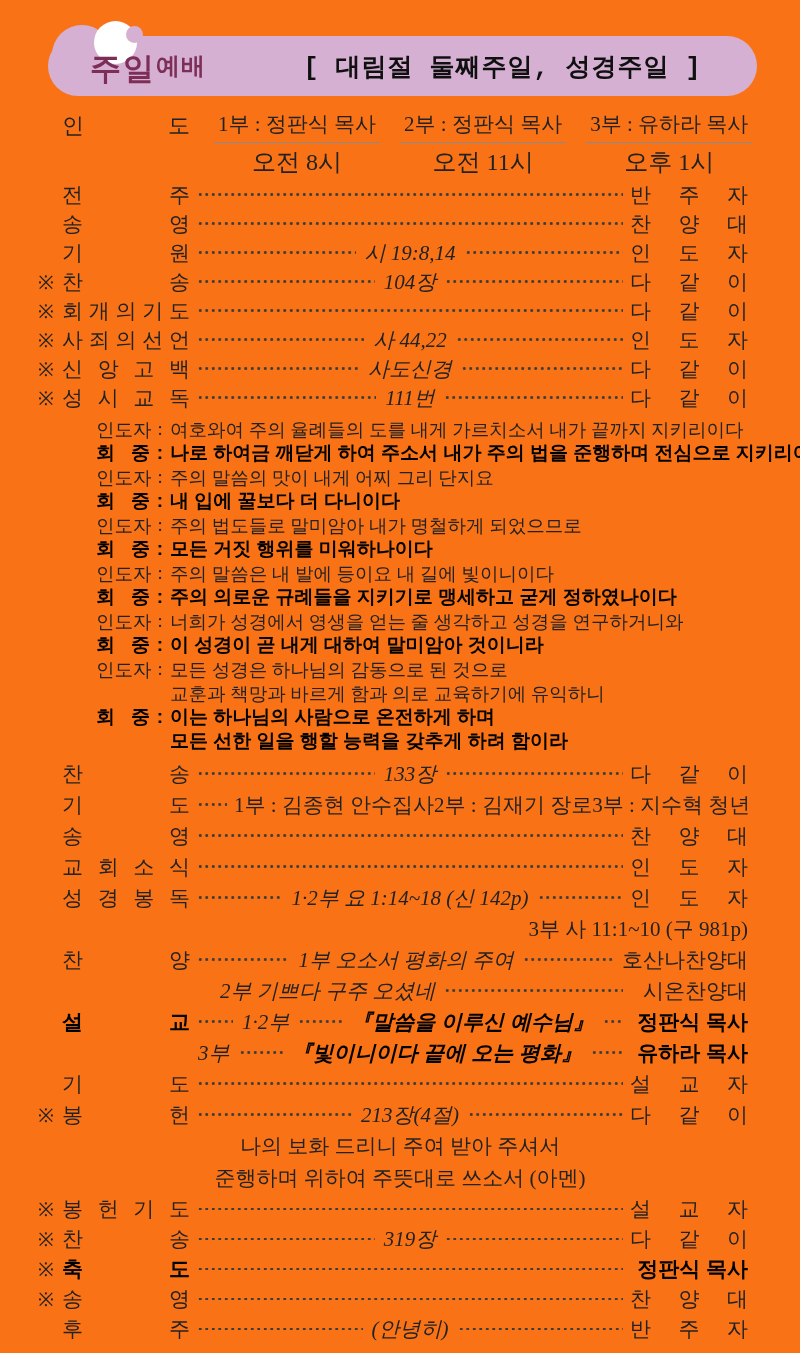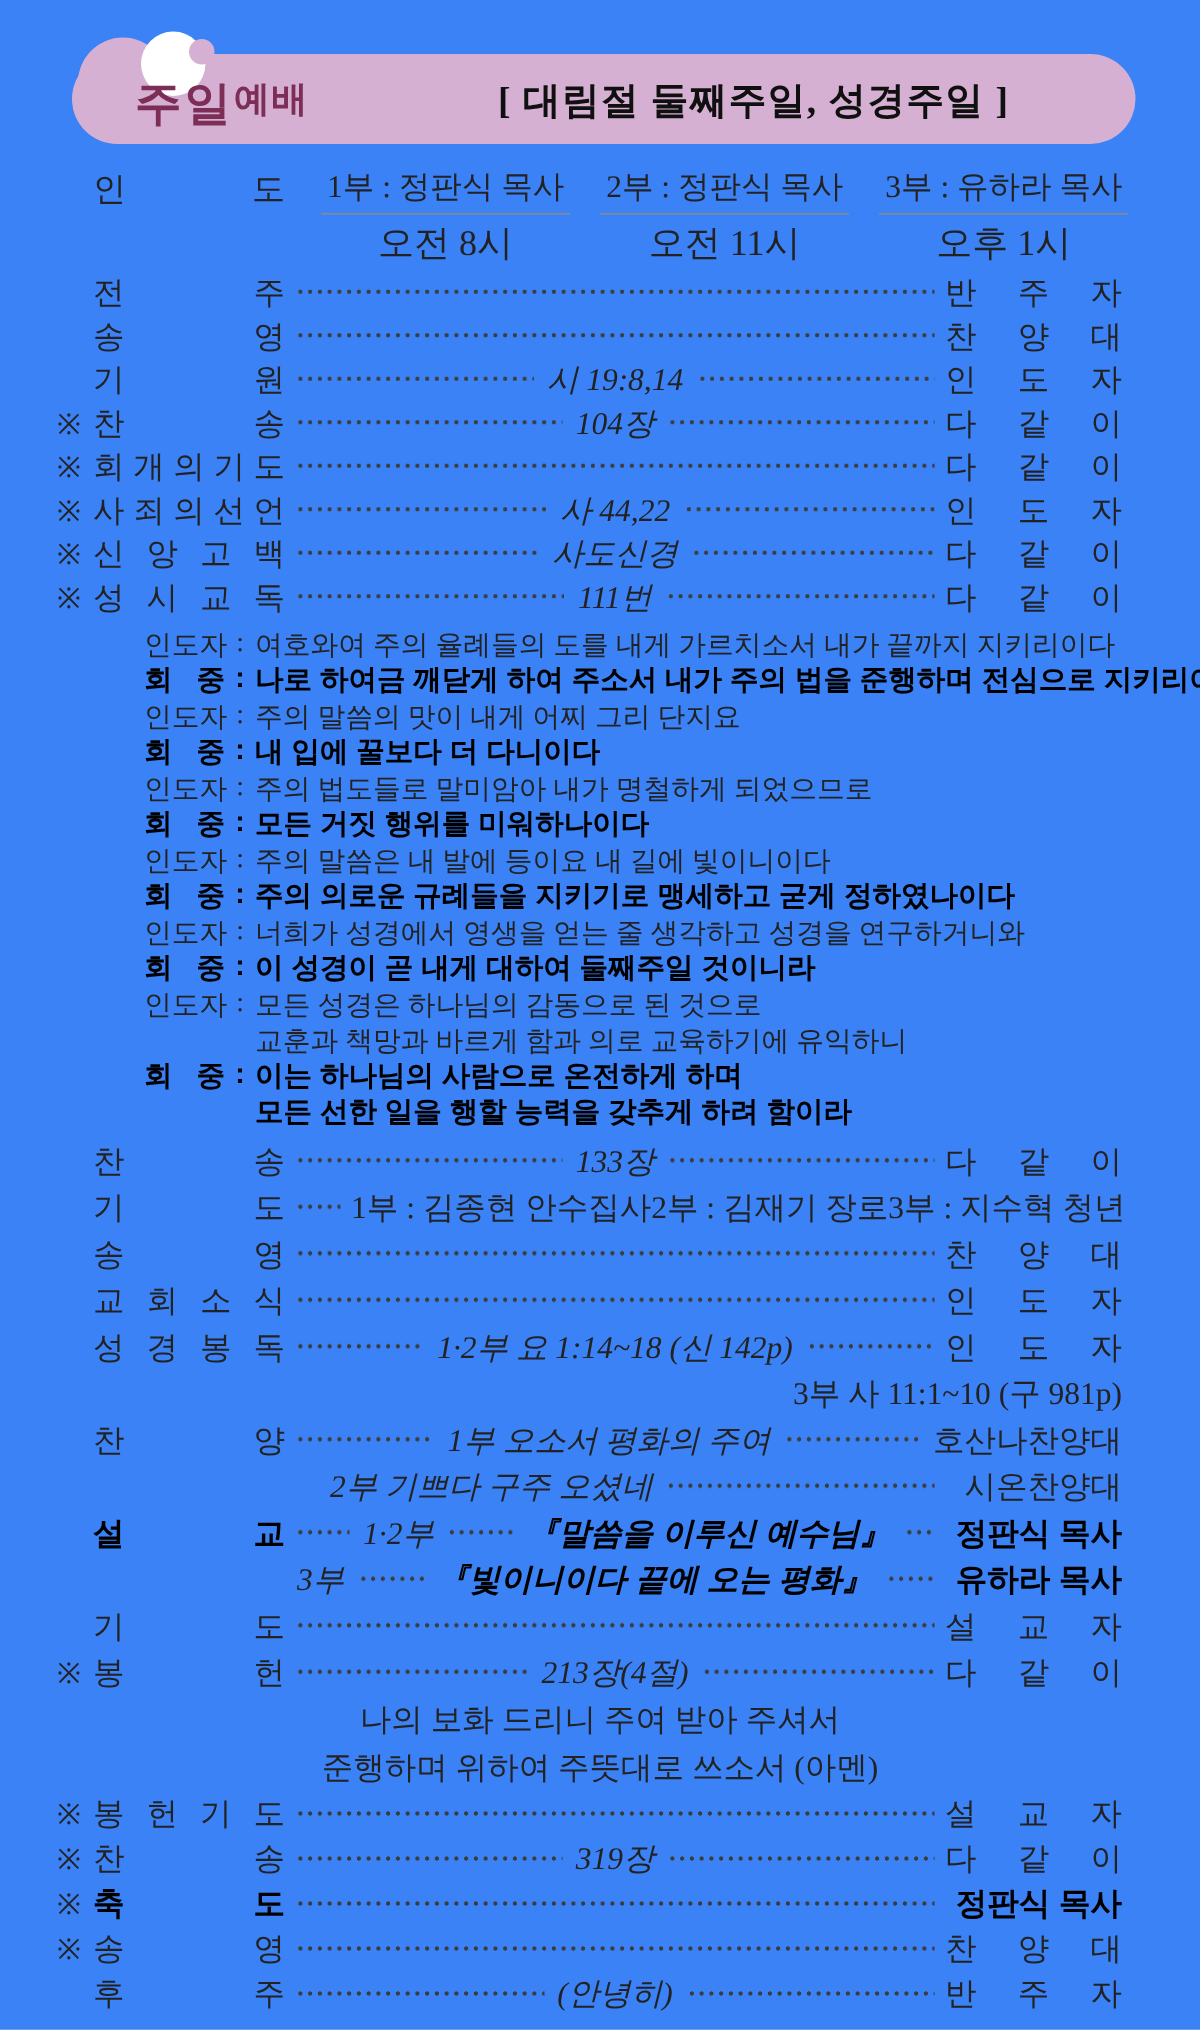--- a/index.html
+++ b/index.html
@@ -1,33 +1,33 @@
 <!DOCTYPE html>
 <html style="--pink: #d6b0d2; --maroon: #7c2e56;"><head>
 <meta charset="utf-8">
 <style>
   :root { --pink:#d6b0d2; --maroon:#7c2e56; --ink:#222; }
   * { box-sizing:border-box; }
   body { margin:0; background:#fff; }
   .page { width:800px; height:1353px; overflow:hidden; position:relative;
-          font-family:"Liberation Serif", serif; color:var(--ink); background:#3b82f6; }
+          font-family:"Liberation Serif", serif; color:var(--ink); background:#f97316; }
 
   
   .header-bar { position:relative; margin:36px 43px 0 48px; height:60px;
                 background:var(--pink); border-radius:32px; }
   .logo-circle-big  { position:absolute; left:4px;  top:-11px; width:60px; height:60px; border-radius:50%; background:var(--pink); }
   .logo-circle-white{ position:absolute; left:46px; top:-15px; width:43px; height:43px; border-radius:50%; background:#fff; }
   .logo-circle-dot  { position:absolute; left:78px; top:-10px; width:17px; height:17px; border-radius:50%; background:var(--pink); }
   .logo-text { position:absolute; left:42px; top:12px; z-index:2;
                font-family:"Liberation Sans", sans-serif; font-weight:bold; color:var(--maroon); }
   .logo-text .main { font-size:31px; letter-spacing:2px; }
   .logo-text .sub  { font-size:24px; vertical-align:5px; letter-spacing:1px; }
   .banner-title { position:absolute; left:230px; right:30px; top:0; height:100%;
                   display:flex; align-items:center; justify-content:center;
-                  font-family:Liberation Serif, serif; font-weight:bold;
+                  font-family:Liberation Mono, monospace; font-weight:bold;
                   font-size:25px; color:#101010; letter-spacing:1px; }
 
   
   .leader-row { display:flex; align-items:flex-start; padding:14px 50px 2px 38px; }
   .leader-row .star-cell { width:24px; flex:0 0 auto; }
   .leader-row .label-cell { width:128px; flex:0 0 auto; display:flex; justify-content:space-between;
                             font-size:22px; padding-top:1px; }
   .services { flex:1; display:flex; gap:20px; margin-left:24px; }
   .service { flex:1; text-align:center; font-size:21px; }
   .service .name { display:inline-block; border-bottom:1.5px solid #8a8a8a; padding:0 4px 4px; white-space:nowrap; }
@@ -292,21 +292,21 @@
         </span>
         <span class="rsep">:</span>
         <span class="rtext">너희가 성경에서 영생을 얻는 줄 생각하고 성경을 연구하거니와</span>
       </div>
       <div class="rline bold-line">
         <span class="rspeaker">
           <span>회</span>
           <span>중</span>
         </span>
         <span class="rsep">:</span>
-        <span class="rtext">이 성경이 곧 내게 대하여 둘째주일 것이니라</span>
+        <span class="rtext">이 성경이 곧 내게 대하여 말미암아 것이니라</span>
       </div>
       <div class="rline">
         <span class="rspeaker">
           <span>인</span>
           <span>도</span>
           <span>자</span>
         </span>
         <span class="rsep">:</span>
         <span class="rtext">모든 성경은 하나님의 감동으로 된 것으로</span>
       </div>

